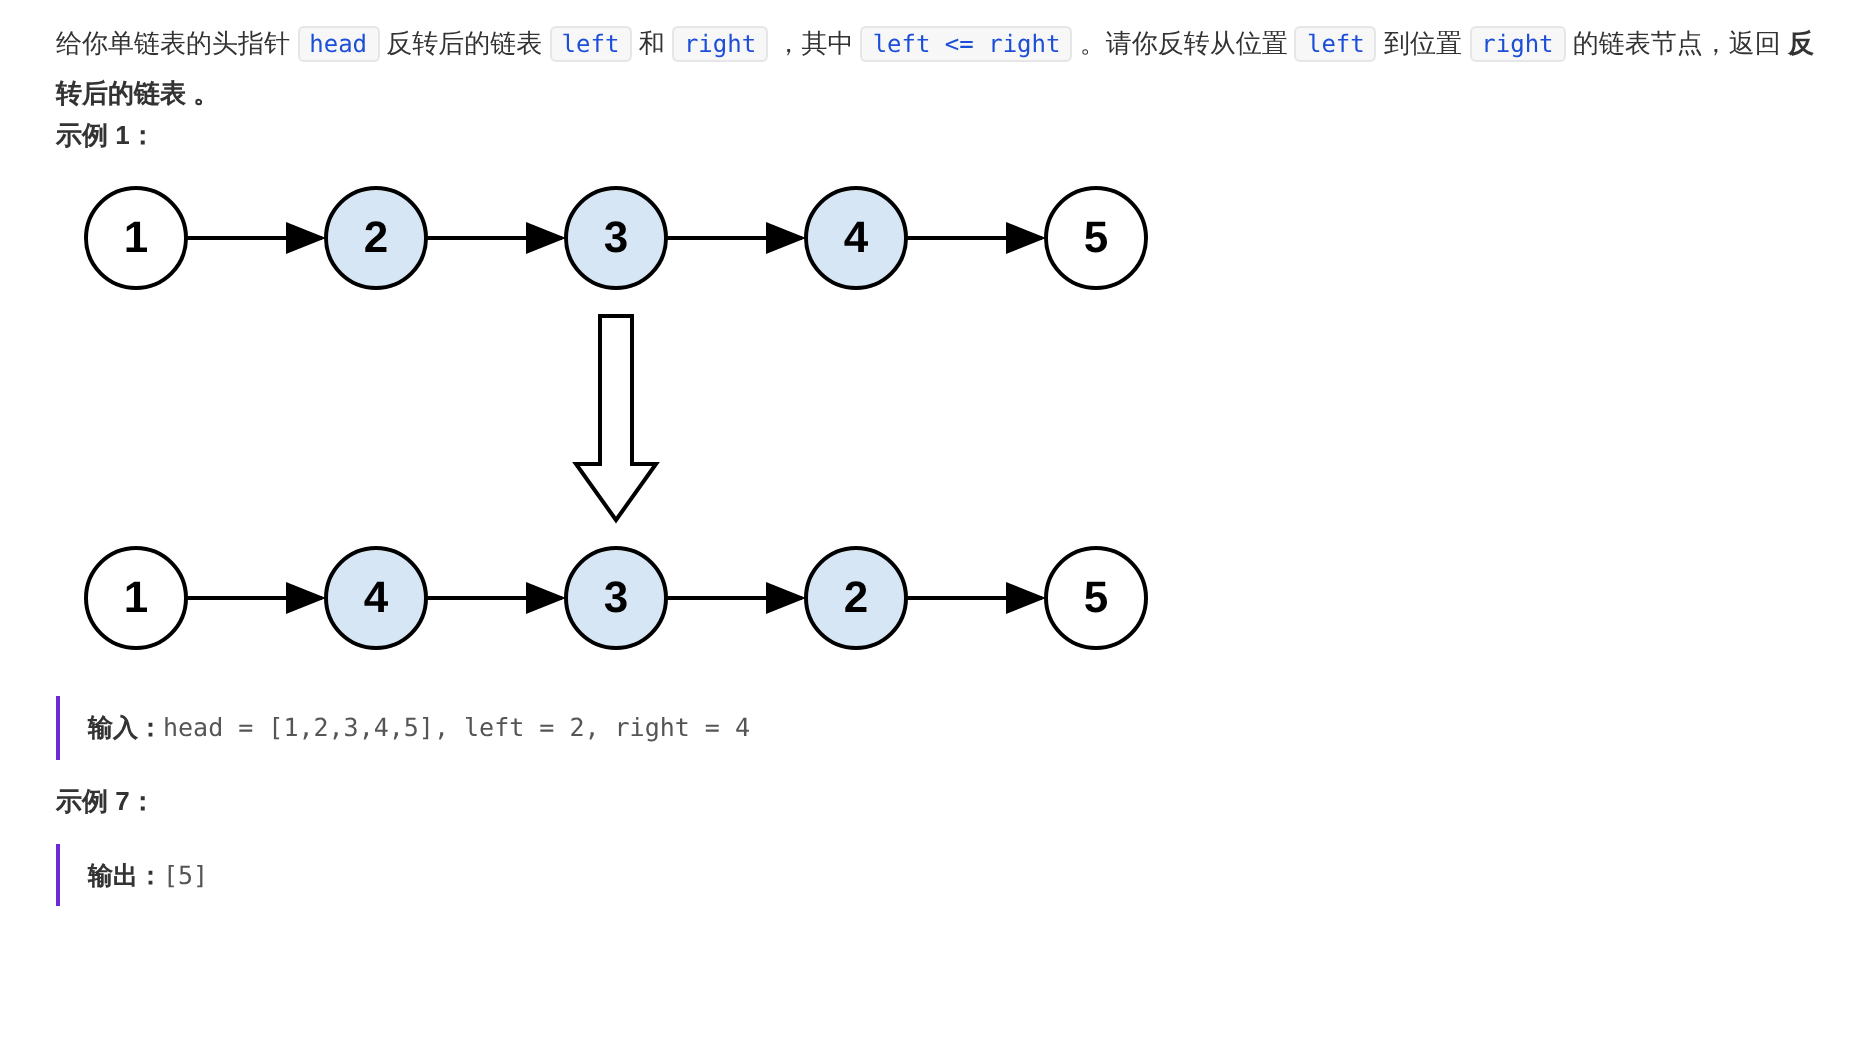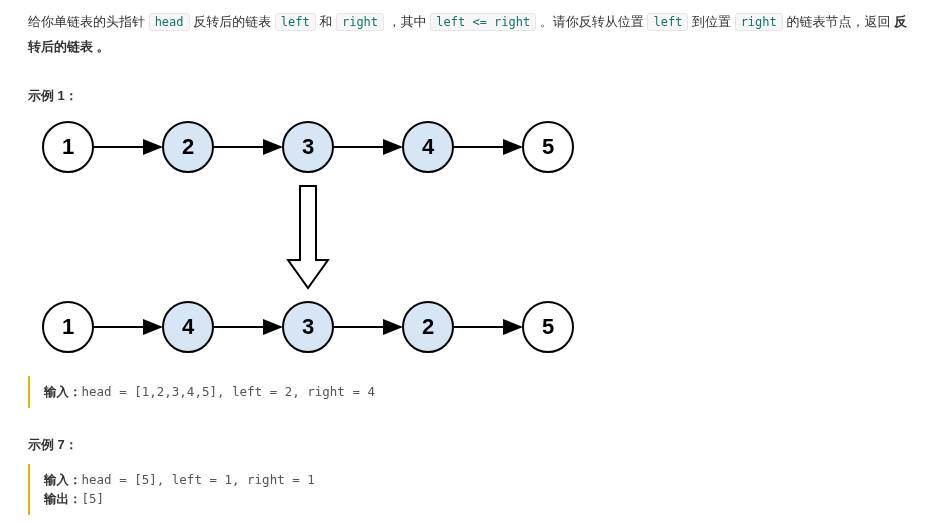--- a/index.html
+++ b/index.html
@@ -14,33 +14,33 @@
     position: relative;
   }
   .desc { line-height: 1.9; color: #333; }
   .code-inline {
     background: #f7f7f7;
     border: 1px solid #e6e6e6;
     border-radius: 3px;
     padding: 1px 5px;
     font-family: Menlo, Consolas, monospace;
     font-size: 12px;
-    color: #0f766e;
+    color: #1d4ed8;
   }
   .bold { font-weight: 700; }
-  .example-title { font-weight: 700; margin-top: 28px; margin-bottom: 10px; font-size:13px;}
+  .example-title { font-weight: 700; margin-bottom: 10px; font-size:13px;}
   .diagram { margin: 10px 0 14px 0; }
   .codeblock {
-    border-left: 2px solid #eab308;
+    border-left: 2px solid #6d28d9;
     padding: 6px 0 6px 14px;
     font-family: Menlo, Consolas, monospace;
     font-size: 12.5px;
     color: #555;
     line-height: 1.55;
-    margin: 1px 0;
+    margin: 12px 0;
   }
   .codeblock .label { font-weight: 700; color: #333; }
 </style>
 </head>
 <body>
 
 <div class="desc">
   <span>给你单链表的头指针 </span>
   <span class="code-inline">head</span>
   <span> 反转后的链表 </span>
@@ -101,18 +101,15 @@
 <div class="codeblock">
   <div>
     <span class="label">输入：</span><span>head = [1,2,3,4,5], left = 2, right = 4</span>
   </div>
 </div>
 
 <div class="example-title">示例 7：</div>
 
 <div class="codeblock">
   <div>
-    <span class="label">输入：</span><span>head = [5], left = 1, right = 1</span>
-  </div>
-  <div>
     <span class="label">输出：</span><span>[5]</span>
   </div>
 </div>
 
 </body></html>

